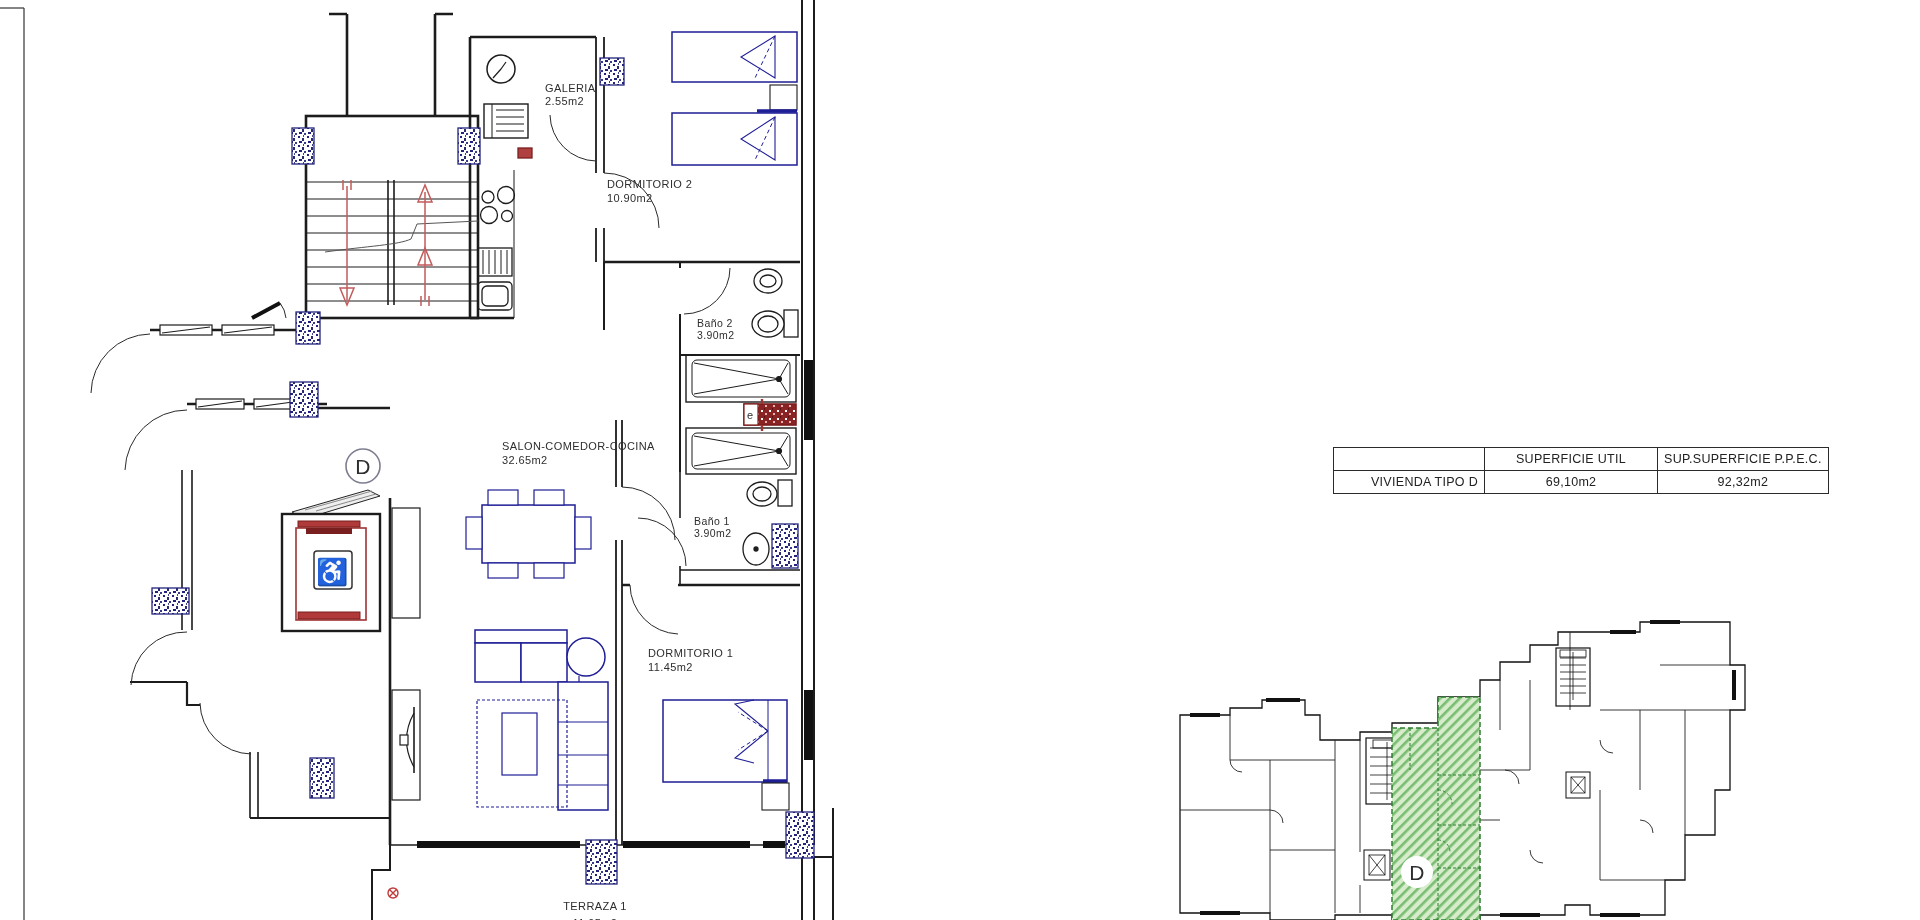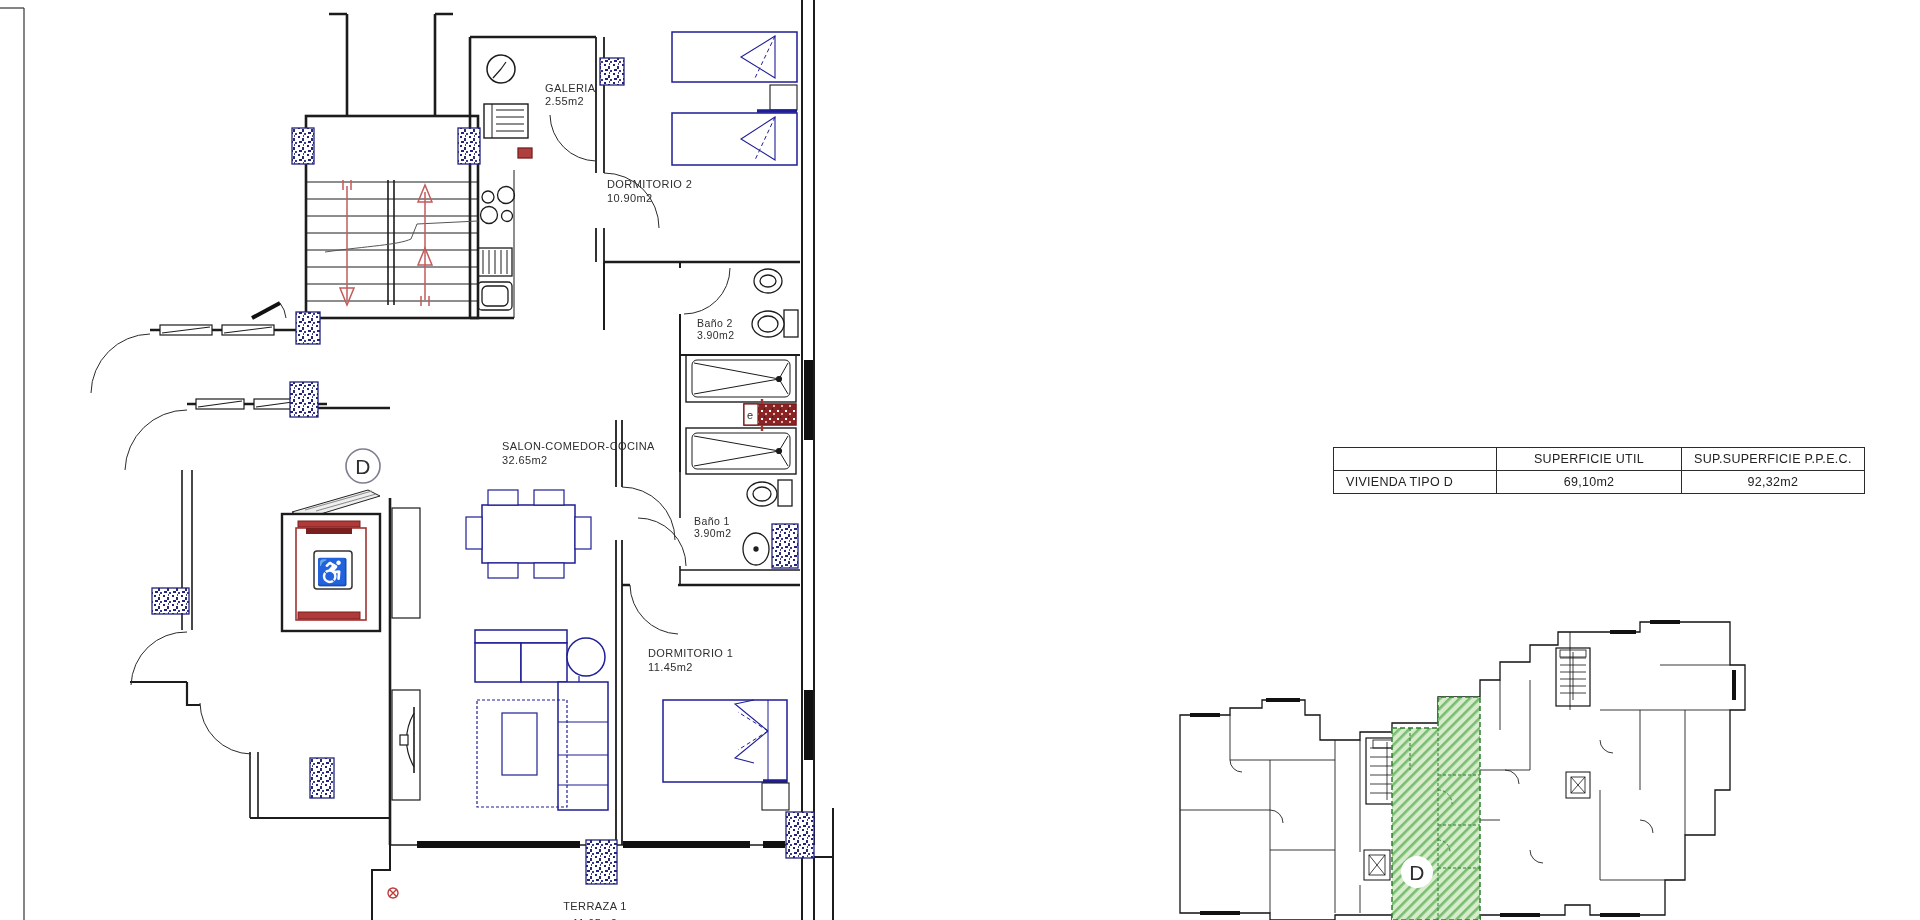--- a/index.html
+++ b/index.html
@@ -2,22 +2,22 @@
 <html><head>
 <meta charset="utf-8">
 <style>
   html,body{margin:0;padding:0;background:#ffffff;}
   .canvas{position:relative;width:1920px;height:920px;background:#ffffff;overflow:hidden;
           font-family:"Liberation Sans", sans-serif;}
   svg text{font-family:"Liberation Sans", sans-serif;fill:#2e2e2e;letter-spacing:.4px;}
   
   .sumtab{position:absolute;left:1333px;top:447px;border-collapse:collapse;background:#fff;}
   .sumtab td{border:1.6px solid #2b2b2b;font-size:12.5px;color:#222;height:20px;
-             padding:1px 12px;text-align:center;white-space:nowrap;letter-spacing:.3px;}
-  .sumtab td.c1{width:138px;text-align:left;}
+             padding:1px 6px;text-align:center;white-space:nowrap;letter-spacing:.3px;}
+  .sumtab td.c1{width:138px;text-align:right;}
   .sumtab td.c2{width:160px;}
   .sumtab td.c3{width:150px;}
 </style>
 </head>
 <body>
 
 <div class="canvas">
 
   <svg width="880" height="920" viewBox="0 0 880 920" style="position:absolute;left:0;top:0;">
     <defs>

